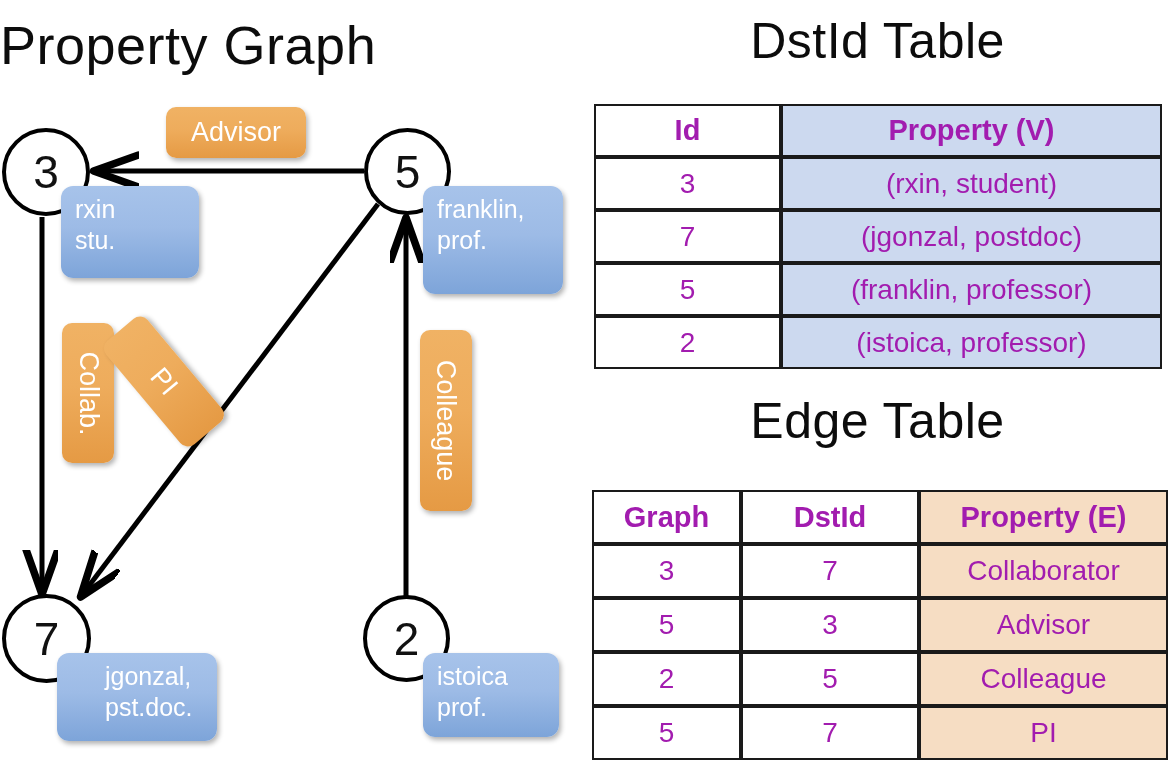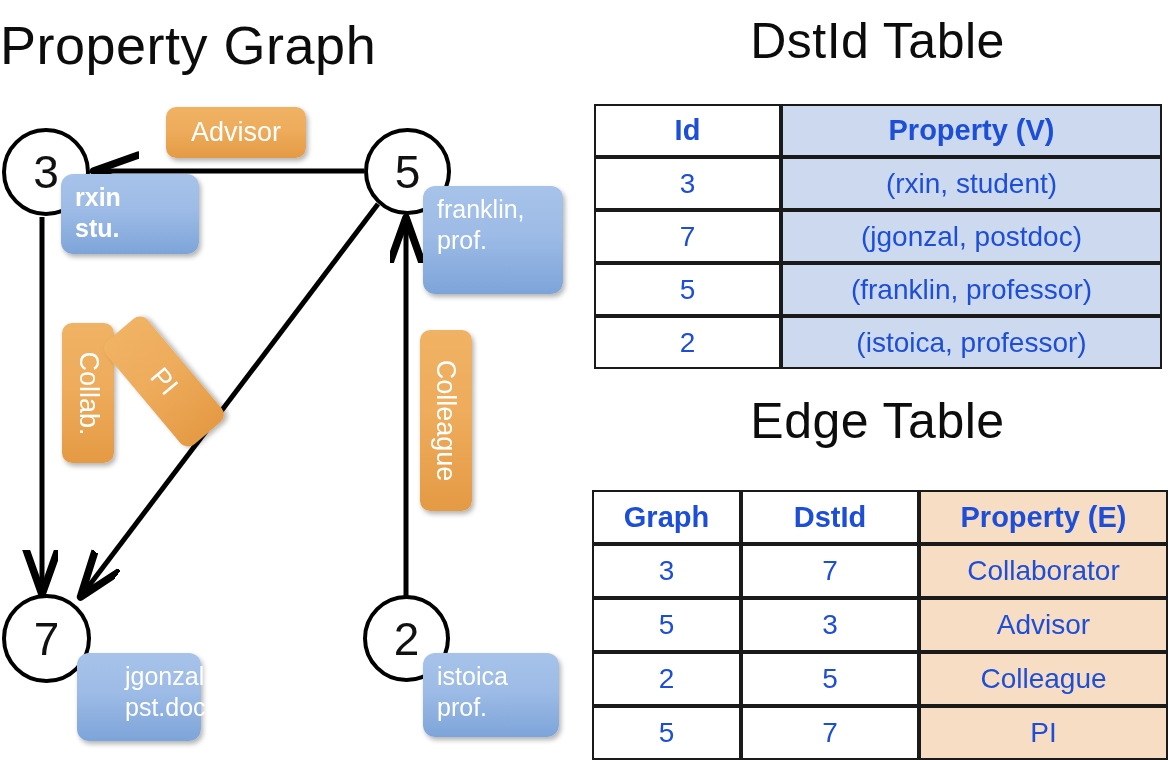--- a/index.html
+++ b/index.html
@@ -111,21 +111,21 @@
     position: absolute;
     border-collapse: separate;
     border-spacing: 0;
     table-layout: fixed;
   }
   .tbl td, .tbl th {
     border: 2px solid #1a1a1a;
     text-align: center;
     font-family: "Liberation Sans", sans-serif;
     font-weight: 300;
-    color: #1d4ed8;
+    color: #a21caf;
     padding: 0;
     box-sizing: border-box;
   }
   .tbl th {
     font-weight: 700;
   }
   .cell-white { background: #ffffff; }
   .cell-blue  { background: #ccd9ef; }
   .cell-orange{ background: #f6ddc3; }
 
@@ -185,29 +185,29 @@
   <div class="node" style="left:364px; top:128px; width:87px; height:87px;">
     <span>5</span>
   </div>
   <div class="node" style="left:2px; top:594px; width:89px; height:89px;">
     <span>7</span>
   </div>
   <div class="node" style="left:363px; top:595px; width:87px; height:87px;">
     <span>2</span>
   </div>
 
-  <div class="prop-box" style="left:61px; top:174px; width:138px; height:80px;font-weight:bold;">
+  <div class="prop-box" style="left:61px; top:186px; width:138px; height:92px;">
     <span>rxin</span>
     <span>stu.</span>
   </div>
   <div class="prop-box" style="left:423px; top:186px; width:140px; height:108px;">
     <span>franklin,</span>
     <span>prof.</span>
   </div>
-  <div class="prop-box" style="left:77px; top:653px; width:124px; height:88px;padding-left:48px;">
+  <div class="prop-box" style="left:57px; top:653px; width:160px; height:88px;padding-left:48px;">
     <span>jgonzal,</span>
     <span>pst.doc.</span>
   </div>
   <div class="prop-box" style="left:423px; top:653px; width:136px; height:84px;">
     <span>istoica</span>
     <span>prof.</span>
   </div>
 
   <div class="edge-label" style="left:166px; top:107px; width:140px; height:51px;">
     <span>Advisor</span>

